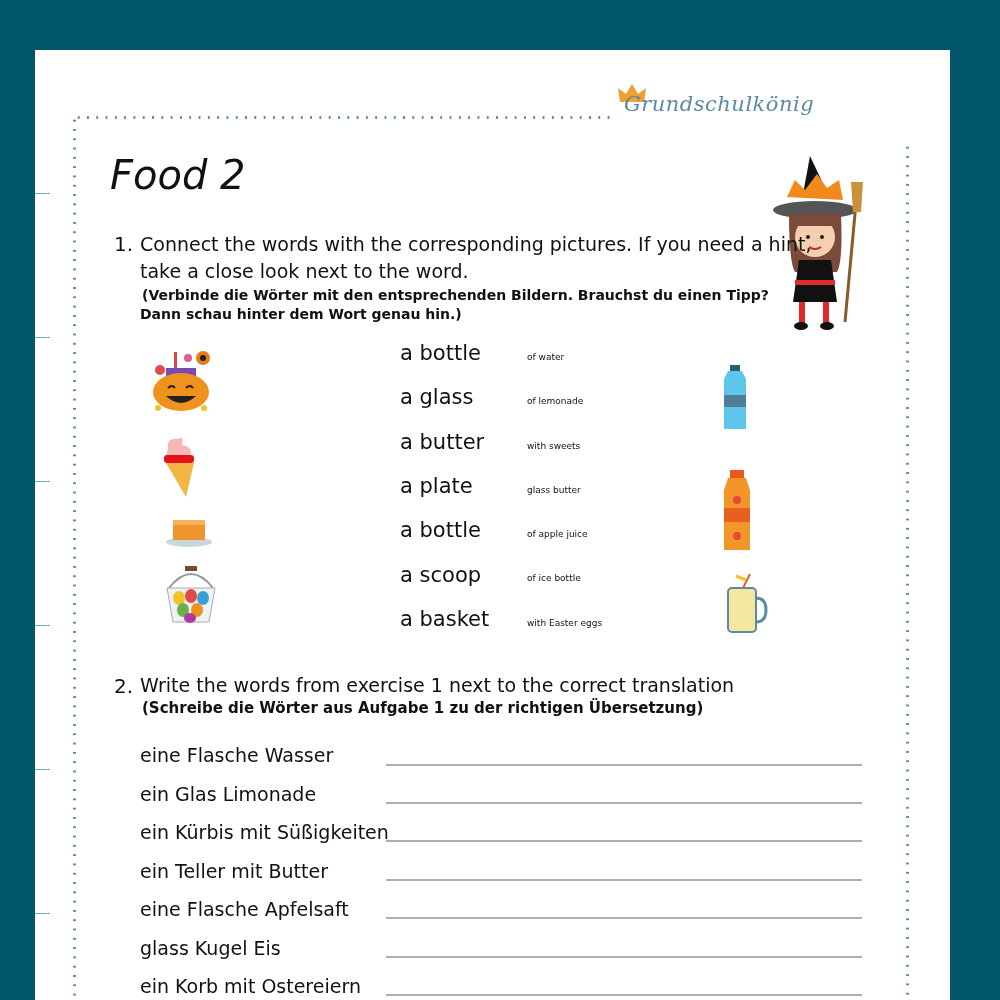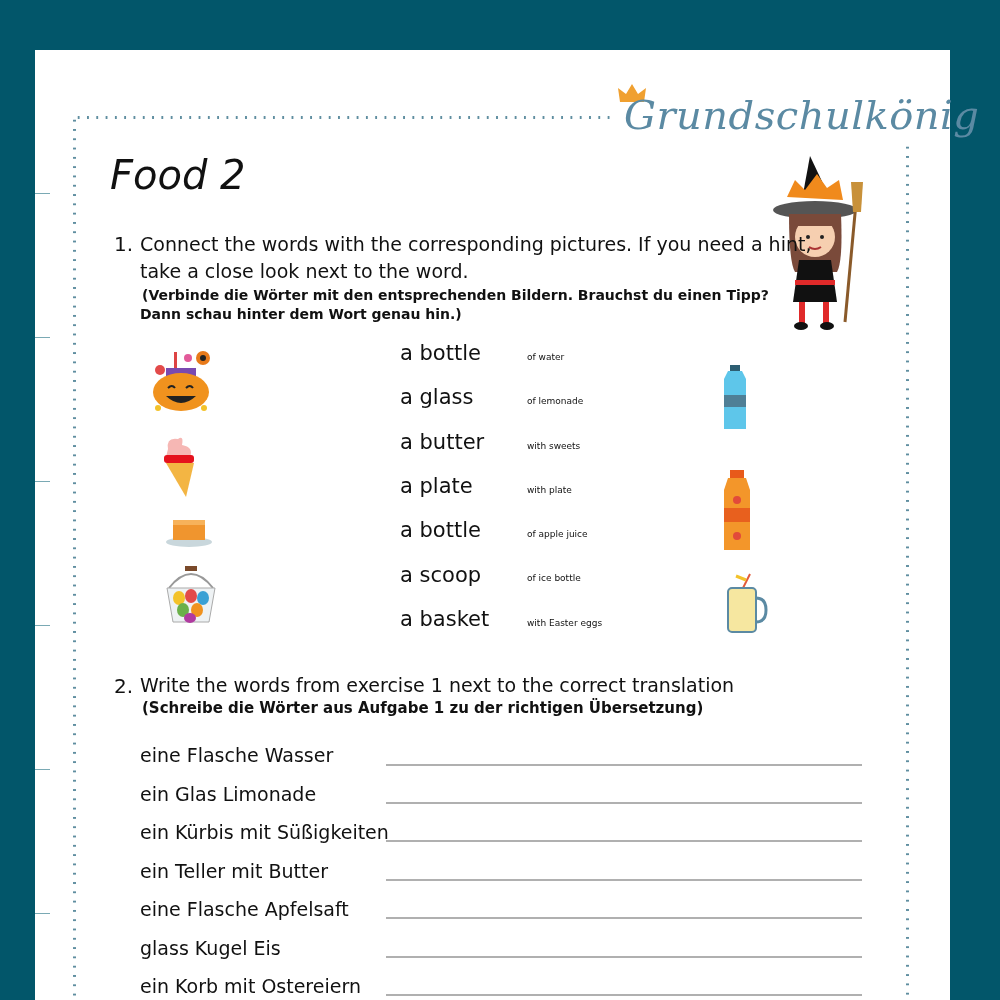--- a/index.html
+++ b/index.html
@@ -26,21 +26,21 @@
     background-size:3px 9.3px; background-repeat:repeat-y;
   }
   .dot-right {
     position:absolute; left:906px; top:143px; width:3px; height:857px;
     background-image:radial-gradient(circle, #5f8ea0 1.2px, transparent 1.4px);
     background-size:3px 9.3px; background-repeat:repeat-y;
   }
   .logo {
     position:absolute; left:624px; top:92px;
     font-family:"DejaVu Serif", serif; font-style:italic;
-    font-size:40px; color:#5b8aa3; letter-spacing:0.5px;
+    font-size:21px; color:#5b8aa3; letter-spacing:0.5px;
   }
   .crown { position:absolute; left:618px; top:84px; width:30px; height:20px; }
   .title { position:absolute; left:110px; top:152px; font-size:40px; font-weight:normal;font-style:italic; }
   .ex-num { position:absolute; font-size:20px; }
   .ex-text { position:absolute; font-size:19px; line-height:28px; }
   .ex-sub { position:absolute; font-size:14px; line-height:18px;font-weight:bold; }
   .witch { position:absolute; left:765px; top:152px; width:110px; height:185px; }
   .word { position:absolute; left:400px; font-size:21px; }
   .hint { position:absolute; left:527px; font-size:9px; }
   .pic { position:absolute; }
@@ -132,21 +132,21 @@
   <ellipse cx="27" cy="52" rx="6" ry="5" fill="#b03aa0"></ellipse>
 </svg>
 
 <div class="word" style="top:341px">a bottle</div>
 <div class="hint" style="top:352px">of water</div>
 <div class="word" style="top:385px">a glass</div>
 <div class="hint" style="top:396px">of lemonade</div>
 <div class="word" style="top:430px">a butter</div>
 <div class="hint" style="top:441px">with sweets</div>
 <div class="word" style="top:474px">a plate</div>
-<div class="hint" style="top:485px">with plate</div>
+<div class="hint" style="top:485px">glass butter</div>
 <div class="word" style="top:518px">a bottle</div>
 <div class="hint" style="top:529px">of apple juice</div>
 <div class="word" style="top:563px">a scoop</div>
 <div class="hint" style="top:573px">of ice bottle</div>
 <div class="word" style="top:607px">a basket</div>
 <div class="hint" style="top:618px">with Easter eggs</div>
 
 <svg class="pic" style="left:722px; top:365px" width="26" height="66" viewBox="0 0 26 66">
   <rect x="8" y="0" width="10" height="6" fill="#2d5e72"></rect>
   <path d="M6,6 L20,6 L24,14 L24,64 L2,64 L2,14 Z" fill="#5ec6ea"></path>

